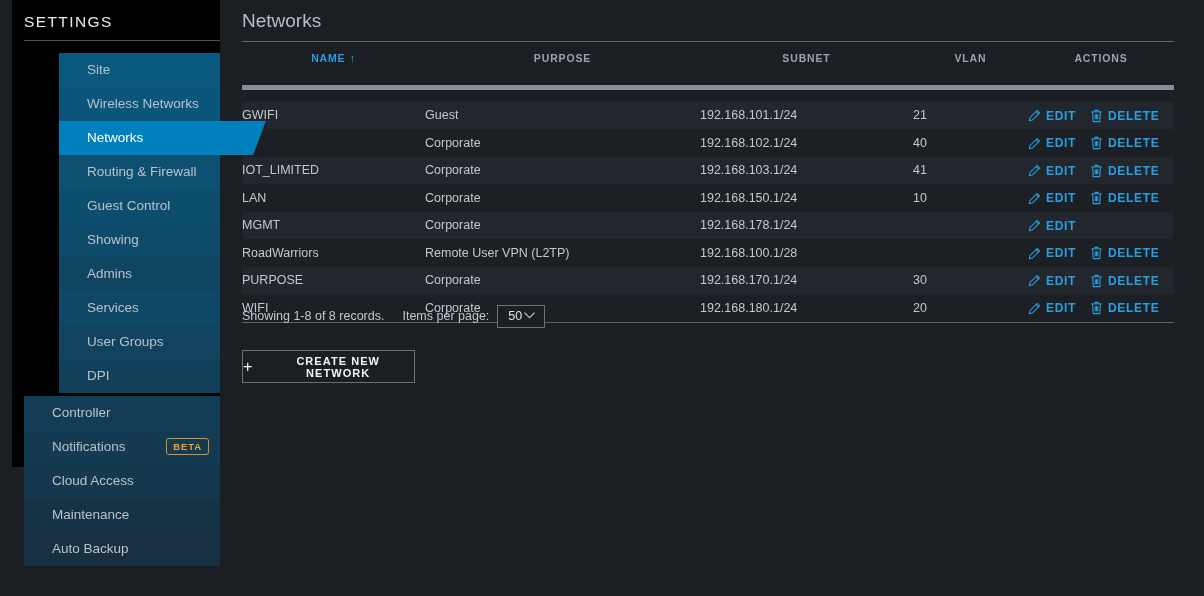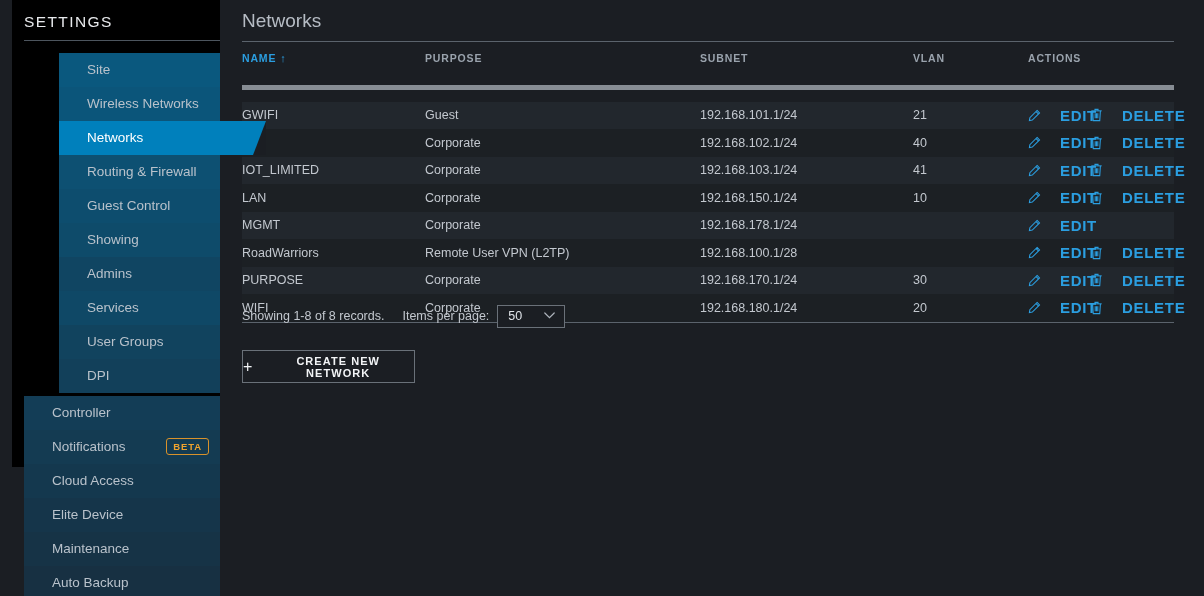--- a/index.html
+++ b/index.html
@@ -140,21 +140,21 @@
     width: 932px;
   }
 
   table.nets {
     width: 932px;
     border-collapse: collapse;
     table-layout: fixed;
   }
 
   table.nets th {
-    text-align: left;
+    text-align: center;
     font-size: 10.5px;
     font-weight: bold;
     letter-spacing: 0.85px;
     color: #9aa3ad;
     padding: 0 0 9px 0;
     height: 22px;
     vertical-align: top;
     white-space: nowrap;
     margin-left: 17px;
   }
@@ -200,23 +200,23 @@
   .col-vlan    { width: 115px; }
   .col-actions { width: 146px; }
 
   .actions-cell {
     text-align: left;
   }
 
   .act {
     display: inline-flex;
     align-items: center;
-    gap: 19px;
+    gap: 5px;
     color: #2b9ee0;
-    font-size: 15px;
+    font-size: 12px;
     font-weight: bold;
     letter-spacing: 0.7px;
     cursor: pointer;
     vertical-align: middle;
   }
   .act.edit  { width: 62px; }
   .act.del   { width: 76px; }
 
   .act svg { display: block; }
 
@@ -240,21 +240,21 @@
     height: 22px;
     font-size: 12.5px;
     color: #c3c8cf;
   }
 
   .pager .records { margin-right: 18px; }
   .pager .ipp-label { margin-right: 8px; }
 
   .select-box {
     position: relative;
-    width: 68px;
+    width: 48px;
     height: 23px;
     border: 1px solid #6a7179;
     background: #1b1e23;
     display: flex;
     align-items: center;
     padding-left: 10px;
     font-size: 12.5px;
     color: #dfe3e8;
     cursor: pointer;
   }
@@ -310,21 +310,20 @@
         <div class="nav-item" style="background: rgb(14, 75, 106);"><span>Showing</span></div>
         <div class="nav-item" style="background: rgb(16, 69, 98);"><span>Admins</span></div>
         <div class="nav-item" style="background: rgb(15, 72, 102);"><span>Services</span></div>
         <div class="nav-item" style="background: rgb(17, 67, 94);"><span>User Groups</span></div>
         <div class="nav-item" style="background: rgb(18, 64, 90);"><span>DPI</span></div>
       </div>
     <div class="nav-group" id="nav-group-secondary">
         <div class="nav-item" style="background: rgb(19, 61, 86);"><span>Controller</span></div>
         <div class="nav-item" style="background: rgb(20, 59, 82);"><span>Notifications</span><span class="beta-badge">BETA</span></div>
         <div class="nav-item" style="background: rgb(20, 56, 78);"><span>Cloud Access</span></div>
-        <div class="nav-item" style="background: rgb(21, 53, 74);"><span>Elite Device</span></div>
         <div class="nav-item" style="background: rgb(22, 51, 70);"><span>Maintenance</span></div>
         <div class="nav-item" style="background: rgb(23, 48, 66);"><span>Auto Backup</span></div>
       </div>
   </div>
 
   <div id="main">
     <div class="page-title">Networks</div>
     <div class="title-rule"></div>
 
     <div id="table-wrap">

